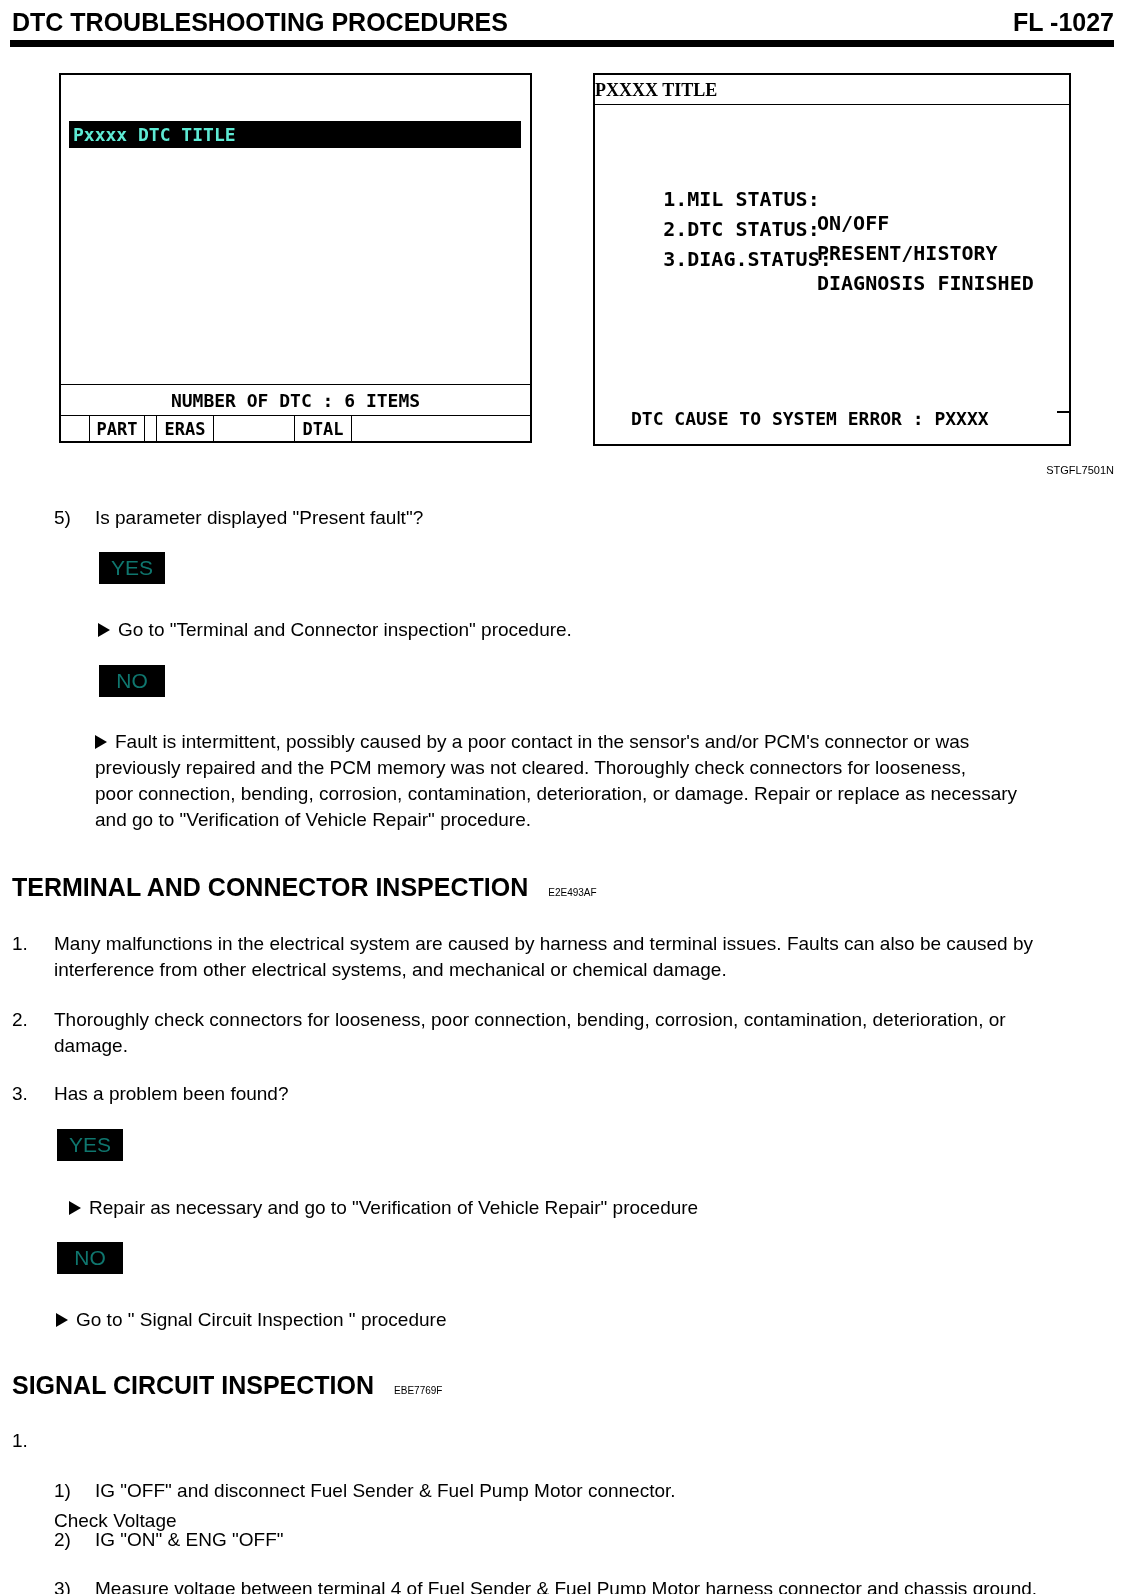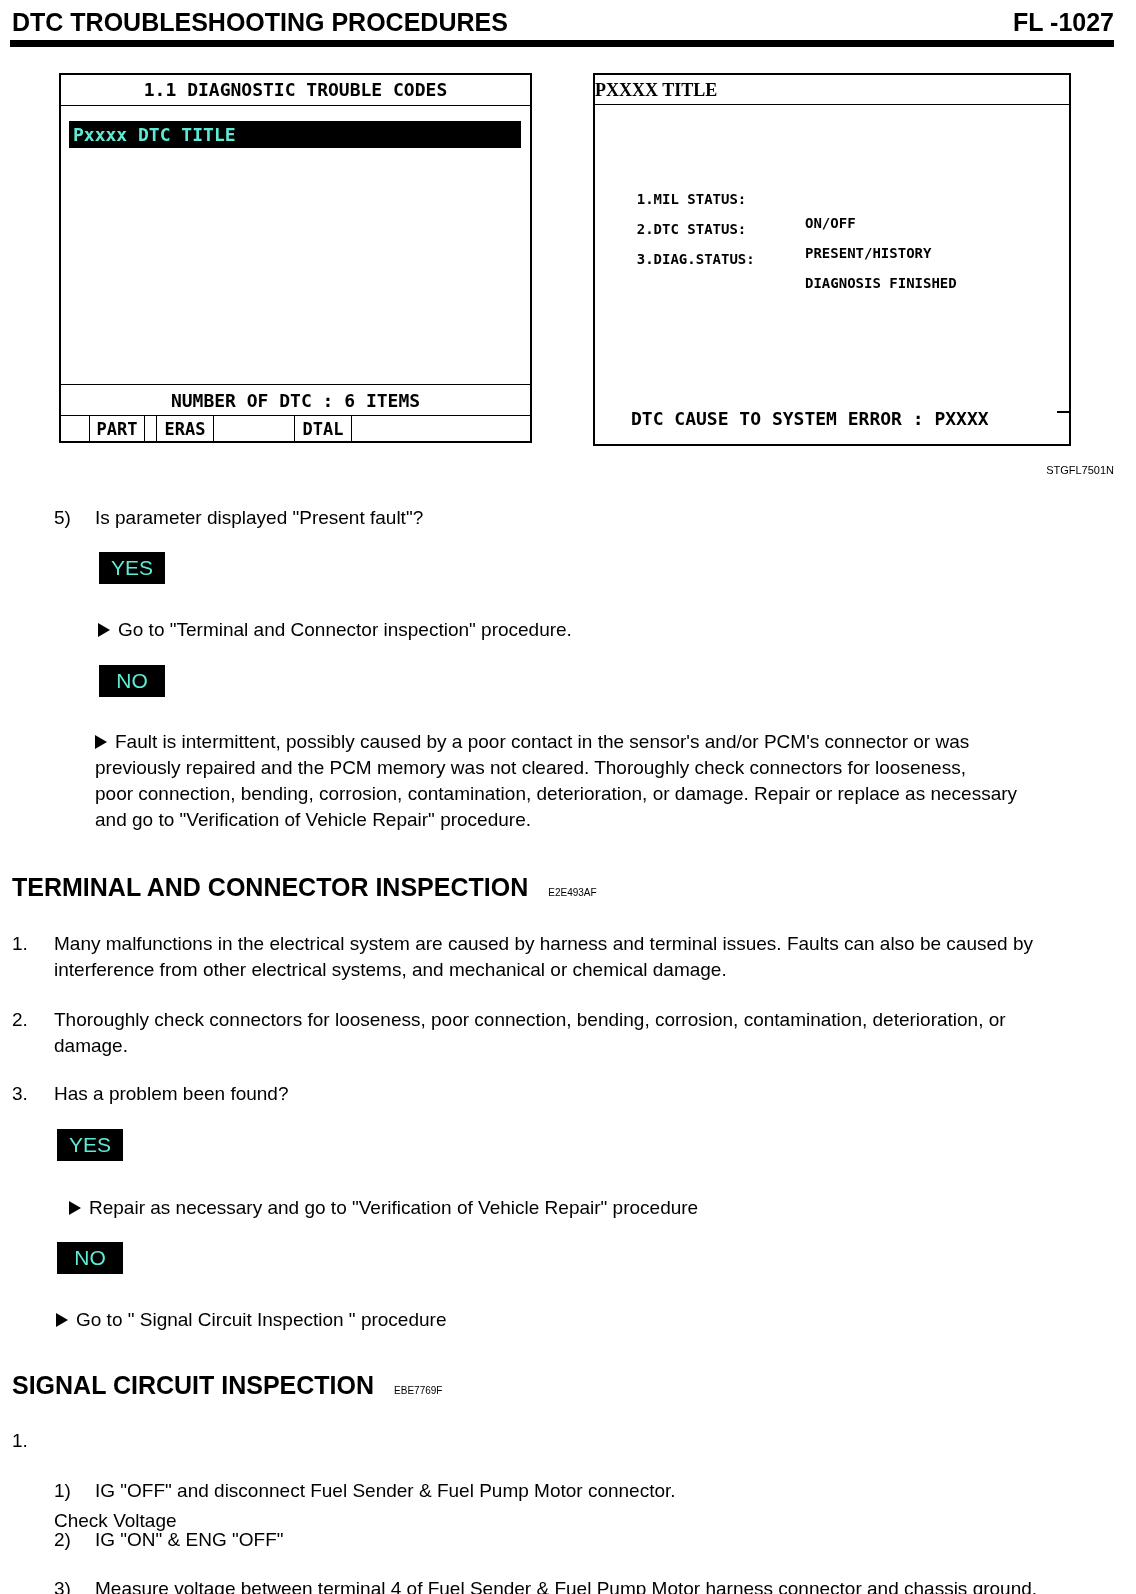--- a/index.html
+++ b/index.html
@@ -12,40 +12,39 @@
   .serifb{font-family:"Liberation Serif",serif;font-weight:bold;}
   
   .scr1{left:59px;top:73px;width:473px;height:370px;border:2px solid #000;box-sizing:border-box;}
   .scr1-title{position:absolute;left:0;top:0;width:100%;height:30px;border-bottom:1.5px solid #000;text-align:center;font-size:18px;line-height:30px;}
   .scr1-sel{position:absolute;left:8px;top:46px;width:452px;height:27px;background:#000;color:#5eead4;font-size:18px;line-height:27px;padding-left:4px;box-sizing:border-box;}
   .scr1-count{position:absolute;left:0;top:309px;width:100%;height:32px;border-top:1.5px solid #000;border-bottom:1.5px solid #000;text-align:center;font-size:18px;line-height:32px;box-sizing:border-box;}
   .fkey{position:absolute;top:341px;height:27px;border-left:1.5px solid #000;border-right:1.5px solid #000;font-size:17px;line-height:27px;text-align:center;box-sizing:border-box;}
   
   .scr2{left:593px;top:73px;width:478px;height:373px;border:2px solid #000;box-sizing:border-box;}
   .scr2-title{position:absolute;left:0;top:0;width:100%;height:30px;border-bottom:1.5px solid #000;font-size:18px;line-height:30px;box-sizing:border-box;}
-  .stat-row{position:absolute;left:8px;font-size:14px;line-height:24px;white-space:pre;}
+  .stat-row{position:absolute;left:20px;font-size:20px;line-height:24px;white-space:pre;}
   .stat-val{position:absolute;left:202px;}
   .scr2-foot{position:absolute;left:36px;top:332px;font-size:18px;line-height:24px;white-space:pre;}
   .scr2-tick{position:absolute;right:0;top:336px;width:12px;height:2px;background:#000;}
   .fig-id{right:22px;top:464px;font-size:11px;}
   .body{font-size:19px;line-height:26px;}
-  .badge{background:#000;color:#5eead4;font-size:21px;font-weight:normal;text-align:center;height:32px;line-height:32px;width:66px;}
+  .badge{background:#000;color:#0f766e;font-size:21px;font-weight:normal;text-align:center;height:32px;line-height:32px;width:66px;}
   .arrow{display:inline-block;width:0;height:0;border-top:7px solid transparent;border-bottom:7px solid transparent;border-left:12px solid #000;margin-right:8px;vertical-align:-1px;}
   .sec-head{font-size:25px;font-weight:bold;}
   .sec-code{font-size:10px;font-weight:normal;margin-left:20px;}
 </style>
 </head>
 <body>
 
 <div class="abs hdr-title">DTC TROUBLESHOOTING PROCEDURES</div>
 <div class="abs hdr-page">FL -1027</div>
 <div class="abs hdr-rule"></div>
 
 <div class="abs scr1">
-  <div class="scr1-title mono">1.1 DIAGNOSTIC TROUBLE CODES</div>
   <div class="scr1-sel mono">Pxxxx DTC TITLE</div>
   <div class="scr1-count mono">NUMBER OF DTC  :  6 ITEMS</div>
   <div class="fkey mono" style="left:28px;width:56px;">PART</div>
   <div class="fkey mono" style="left:95px;width:58px;">ERAS</div>
   <div class="fkey mono" style="left:233px;width:58px;">DTAL</div>
 </div>
 
 <div class="abs scr2">
   <div class="scr2-title serifb">PXXXX TITLE</div>
   <div class="stat-row mono" style="top:88px;">

